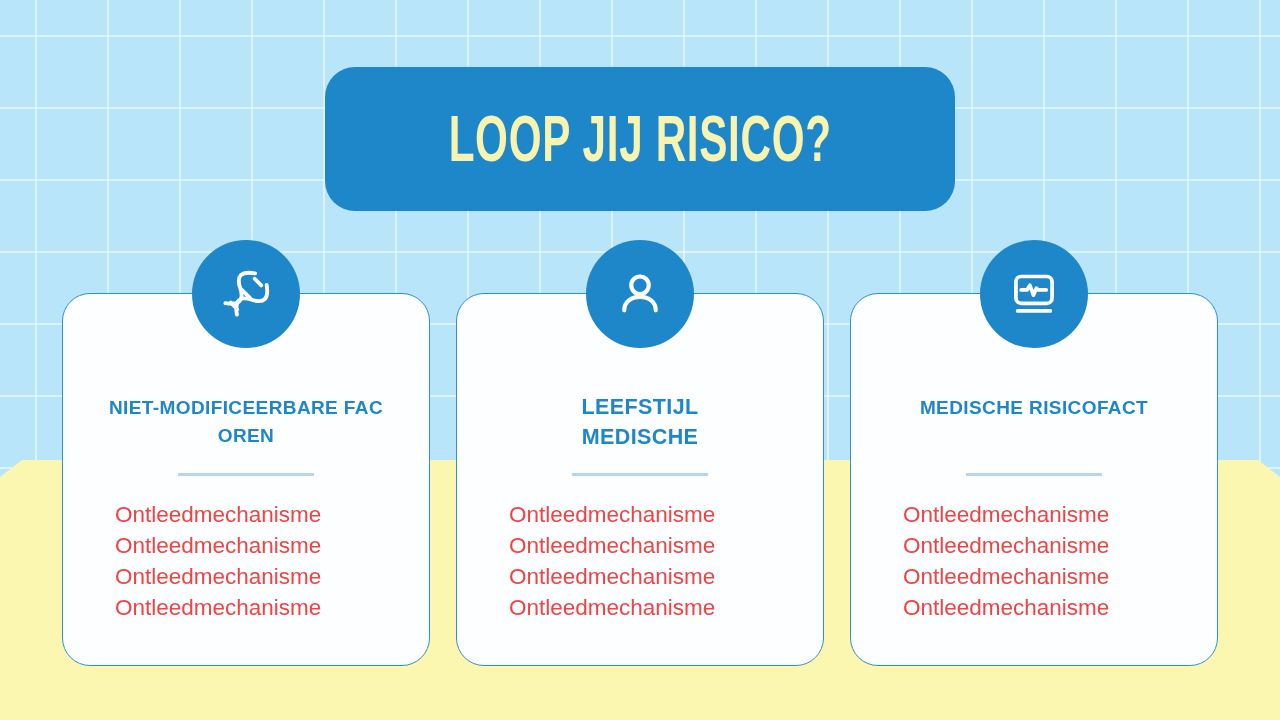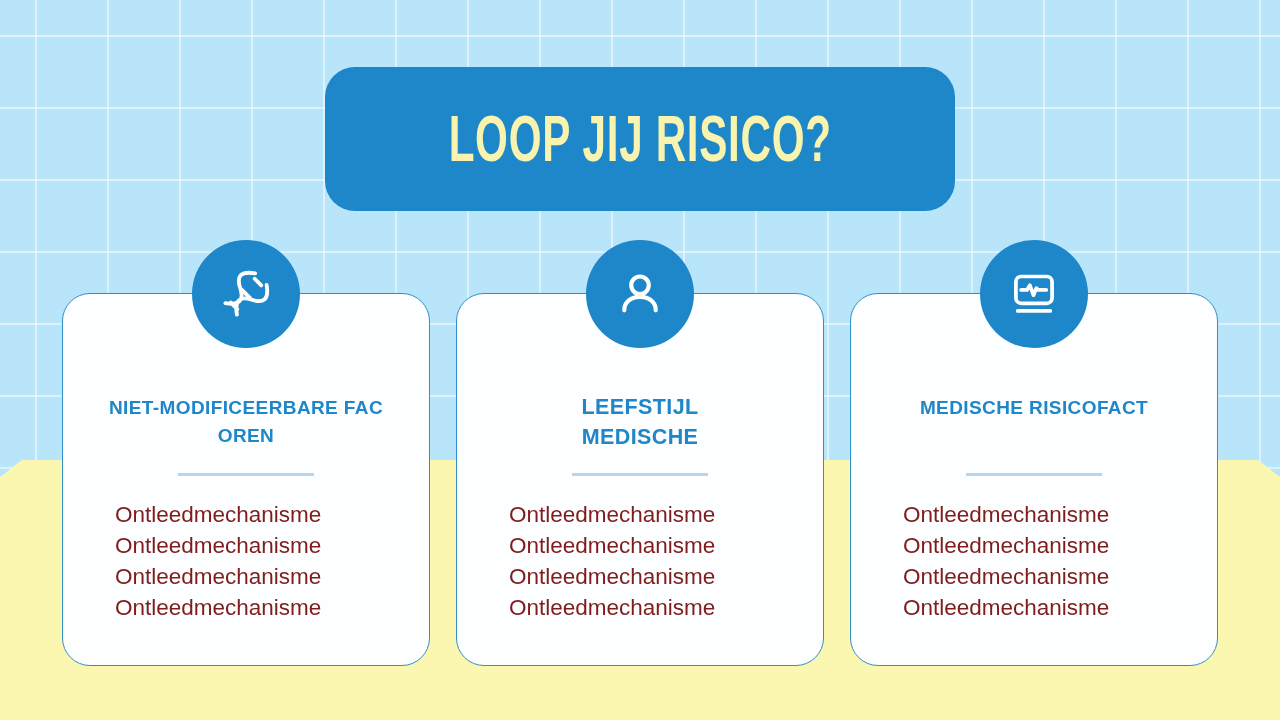--- a/index.html
+++ b/index.html
@@ -52,21 +52,21 @@
   .card-title span{display:block;}
   .divider{
     position:absolute;top:179px;left:50%;transform:translateX(-50%);
     width:136px;height:3px;background:#b6d5ef;
   }
   .card-list{
     position:absolute;top:205px;left:0;margin:0;padding:0 20px 0 52px;
     list-style:none;width:100%;box-sizing:border-box;
   }
   .card-list li{
-    font-size:22.5px;line-height:31px;color:#7f1d1d;
+    font-size:22.5px;line-height:31px;color:#ef4444;
     white-space:nowrap;
   }
 </style>
 </head>
 <body>
 
 <div class="stage">
 
   <div class="yellow-band"></div>
 

